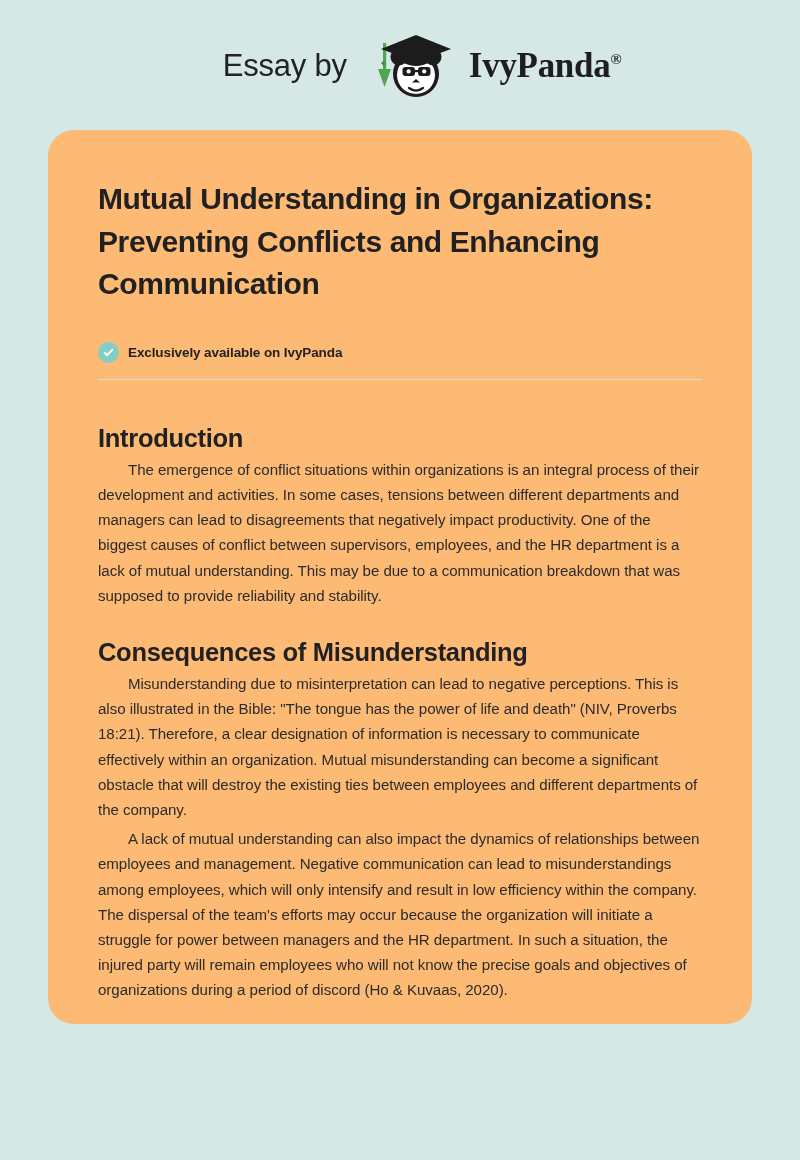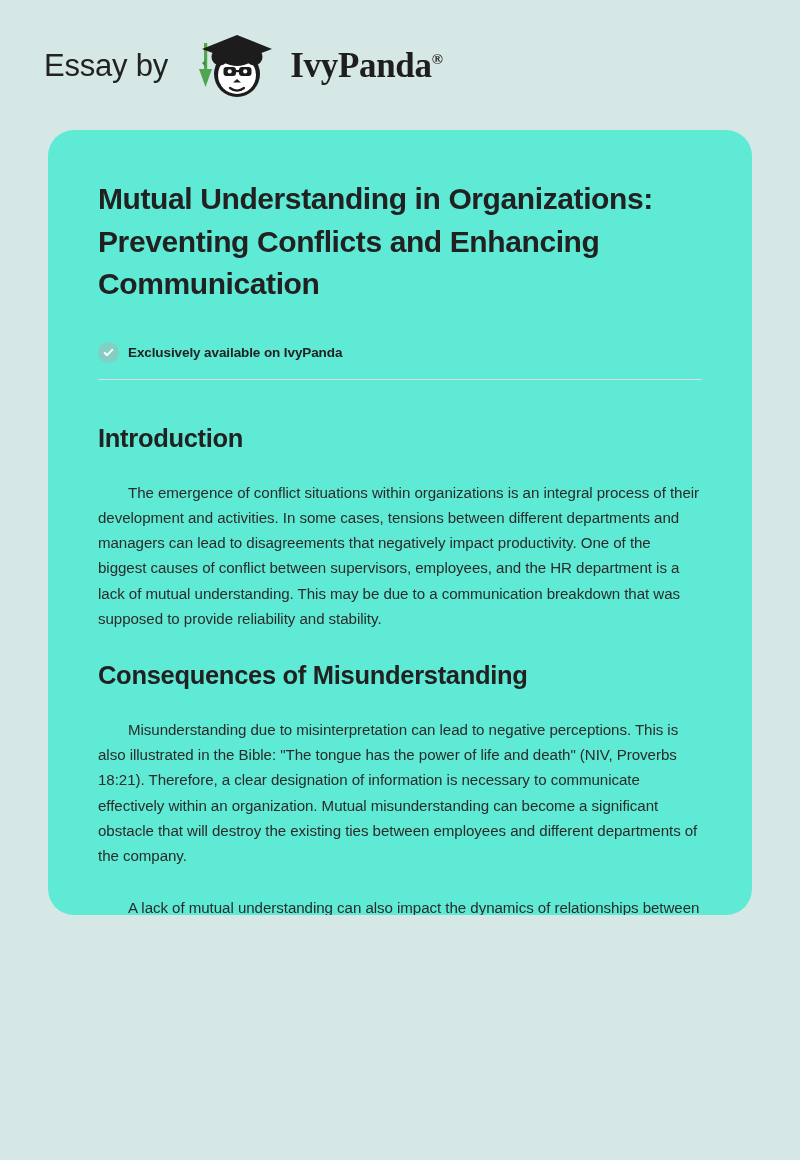--- a/index.html
+++ b/index.html
@@ -14,20 +14,21 @@
     font-family: "Liberation Sans", sans-serif;
     overflow: hidden;
   }
 
   
   .page-header {
     height: 130px;
     display: flex;
     align-items: center;
     padding-left: 44px;
+    justify-content: center;
   }
 
   .brand-lockup {
     display: flex;
     align-items: center;
     gap: 14px;
   }
 
   .essay-by {
     font-size: 31px;
@@ -63,22 +64,22 @@
     font-size: 15px;
     vertical-align: super;
     line-height: 1;
   }
 
   
   .essay-card {
     position: relative;
     margin: 0 auto;
     width: 704px;
-    height: 785px;
-    background: #5eead4;
+    height: 894px;
+    background: #fdba74;
     border-radius: 26px;
     padding: 48px 50px 0 50px;
     overflow: hidden;
   }
 
   .essay-title {
     font-size: 30px;
     line-height: 1.42;
     font-weight: bold;
     color: #212121;
@@ -128,21 +129,21 @@
     margin-bottom: 4px;
   }
 
   h2.section-heading.first { margin-top: 44px; }
 
   p.body-par {
     font-size: 15.1px;
     line-height: 25.2px;
     color: #2b2b2b;
     text-indent: 30px;
-    margin-top: 27px;
+    margin-top: 4px;
     letter-spacing: -0.05px;
   }
 </style>
 </head>
 <body>
 
 <div class="page-header">
   <div class="brand-lockup">
     <span class="essay-by">Essay by</span>
     <div class="logo-group">

